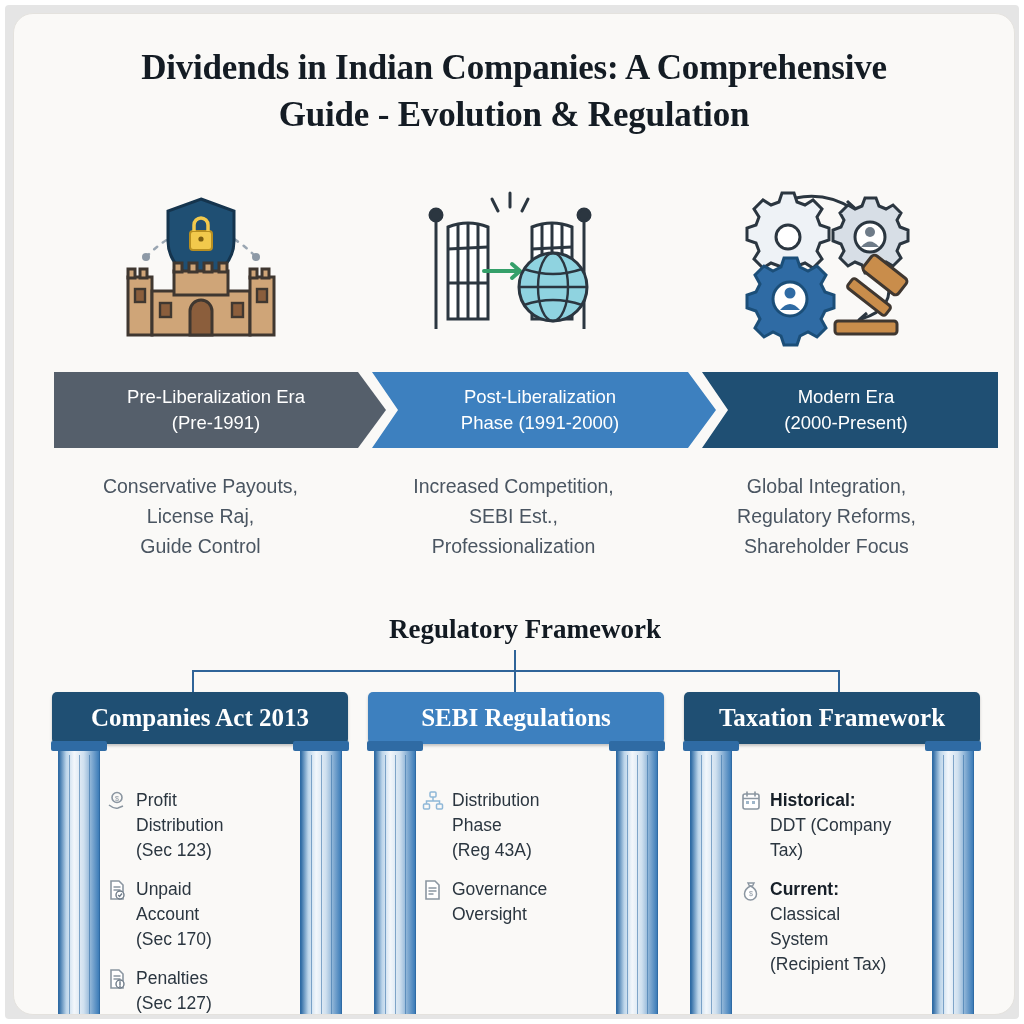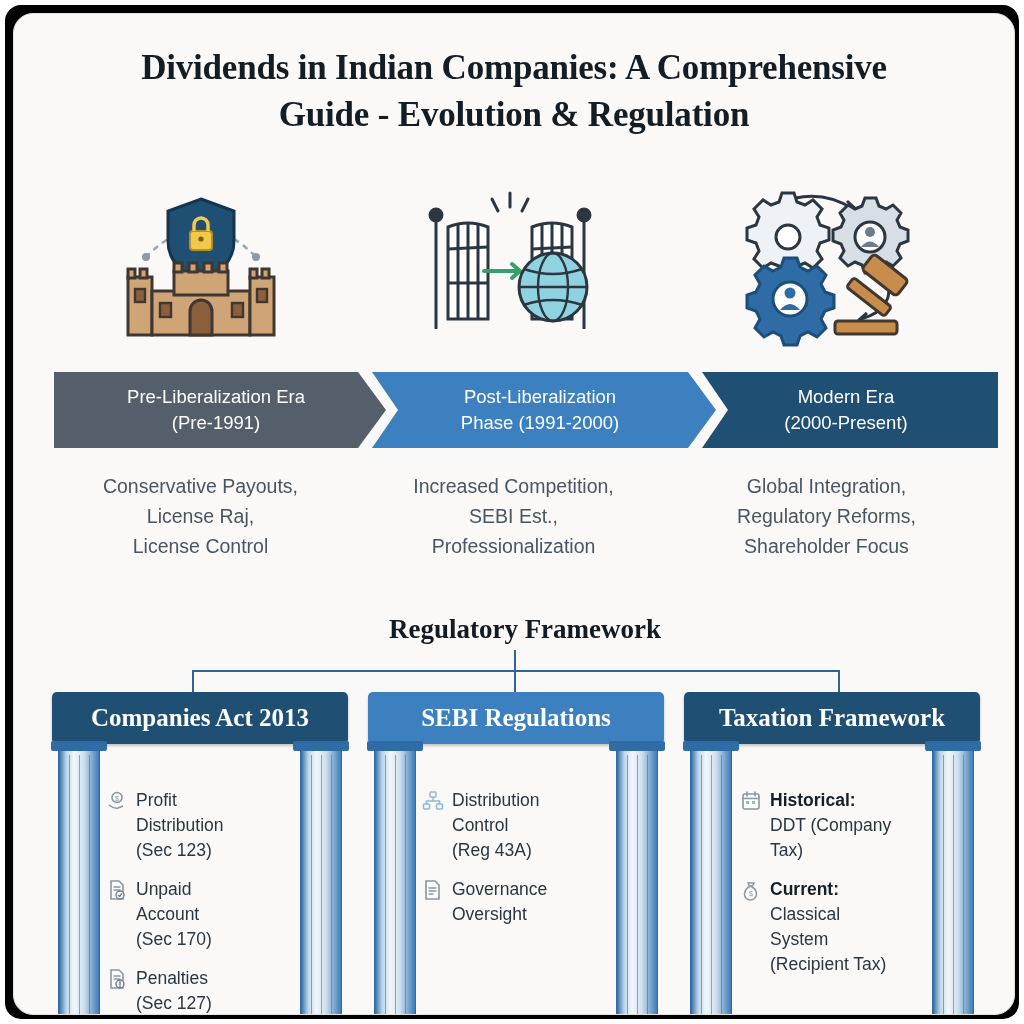--- a/index.html
+++ b/index.html
@@ -10,24 +10,24 @@
   body {
     width: 1024px;
     height: 1024px;
     overflow: hidden;
     font-family: "Liberation Sans", sans-serif;
   }
   .canvas {
     position: relative;
     width: 1024px;
     height: 1024px;
-    background: #000000;
+    background: #e5e5e5;
     box-sizing: border-box;
     border: 5px solid #ffffff;
-    border-radius: 21px;
+    border-radius: 9px;
     overflow: hidden;
   }
   .inner {
     position: absolute;
     left: 8px;
     top: 8px;
     width: 1000px;
     height: 1000px;
     background: #faf9f7;
     border: 1px solid #e4e2de;
@@ -425,21 +425,21 @@
       <div class="arrow a3">
         <span>Modern Era</span>
         <span>(2000-Present)</span>
       </div>
     </div>
 
     <div class="descs">
       <div class="desc d1">
         <div>Conservative Payouts,</div>
         <div>License Raj,</div>
-        <div>License Control</div>
+        <div>Guide Control</div>
       </div>
       <div class="desc d2">
         <div>Increased Competition,</div>
         <div>SEBI Est.,</div>
         <div>Professionalization</div>
       </div>
       <div class="desc d3">
         <div>Global Integration,</div>
         <div>Regulatory Reforms,</div>
         <div>Shareholder Focus</div>
@@ -527,21 +527,21 @@
           <div class="p-item">
             <span class="p-icon">
               <svg width="22" height="22" viewBox="0 0 22 22">
                   <rect x="8" y="2" width="6" height="5" rx="1" fill="none" stroke="#8fb8d8" stroke-width="1.5"></rect>
                   <rect x="1.5" y="14" width="6" height="5" rx="1" fill="none" stroke="#8fb8d8" stroke-width="1.5"></rect>
                   <rect x="14.5" y="14" width="6" height="5" rx="1" fill="none" stroke="#8fb8d8" stroke-width="1.5"></rect>
                   <path d="M11 7 v4 M4.5 14 v-3 h13 v3" fill="none" stroke="#8fb8d8" stroke-width="1.5"></path>
                 </svg>
             </span>
             <span>Distribution</span><br>
-            <span>Control</span><br>
+            <span>Phase</span><br>
             <span>(Reg 43A)</span>
           </div>
           <div class="p-item">
             <span class="p-icon">
               <svg width="22" height="22" viewBox="0 0 22 22">
                   <path d="M4 2 h9 l4 4 v14 h-13 z" fill="#ffffff" stroke="#8b96a1" stroke-width="1.6"></path>
                   <path d="M6.5 9 h8 M6.5 12 h8 M6.5 15 h5" stroke="#8b96a1" stroke-width="1.4"></path>
                 </svg>
             </span>
             <span>Governance</span><br>

